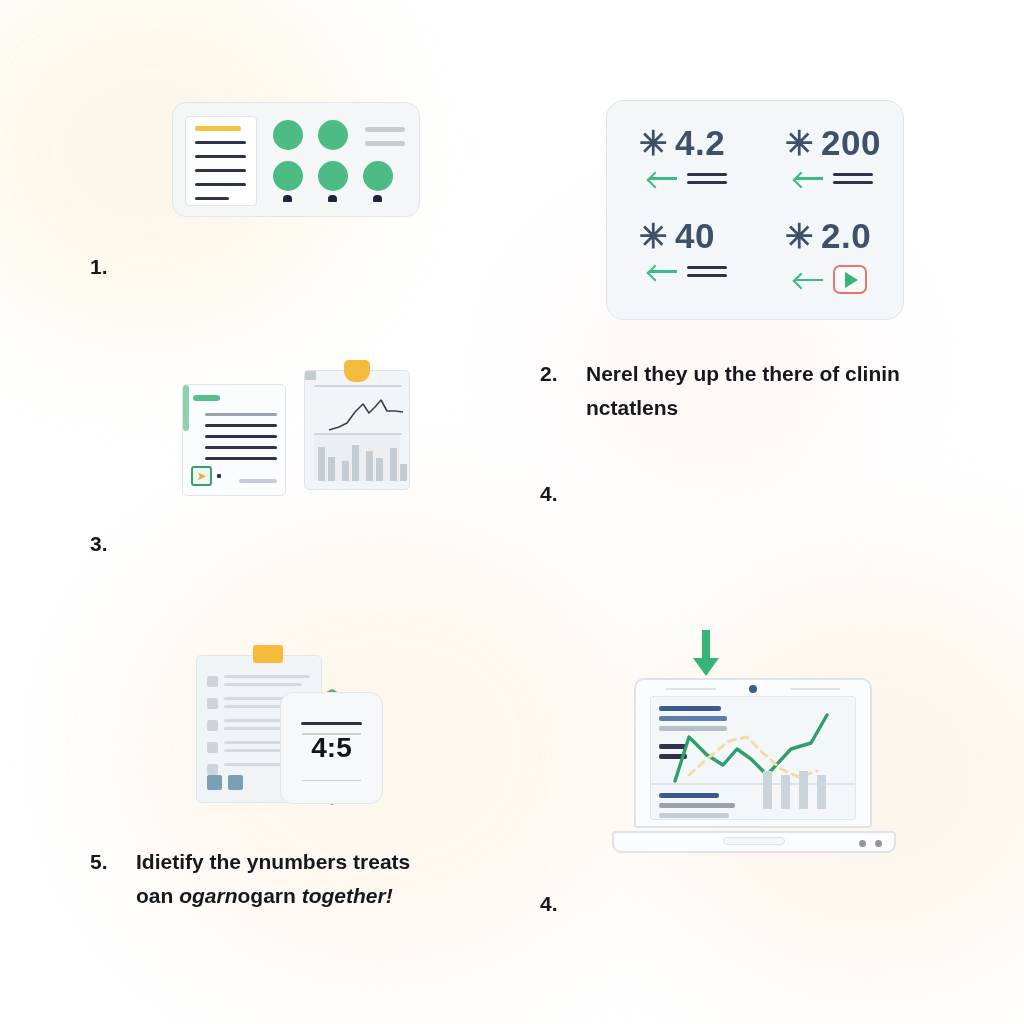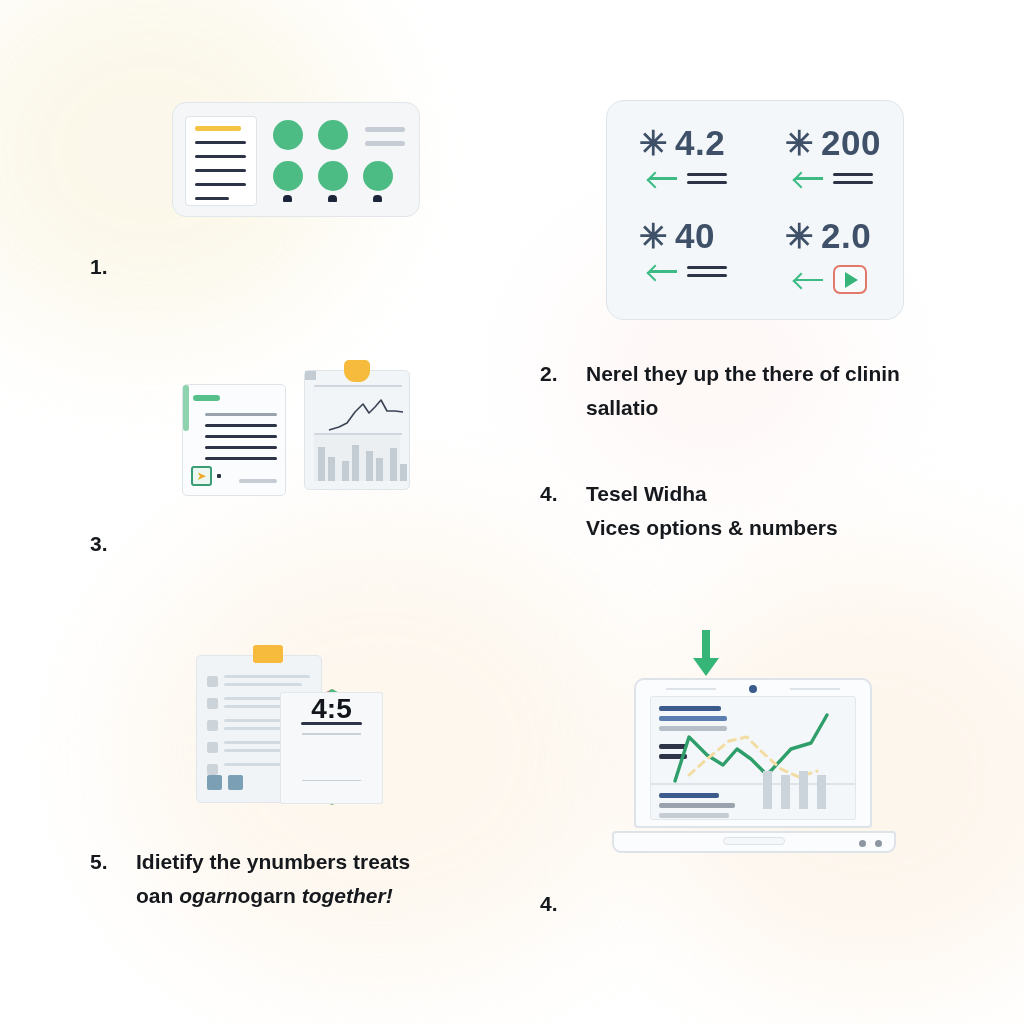--- a/index.html
+++ b/index.html
@@ -119,22 +119,22 @@
   #check-doc { left: 0; top: 10px; width: 126px; height: 148px; background: #f1f4f6; border-color: #e1e6ea; }
   #check-doc .tab {
     position: absolute; left: 56px; top: -11px; width: 30px; height: 18px;
     background: #f6bb3c; border-radius: 3px;
   }
   #check-doc .cb { position: absolute; left: 10px; width: 11px; height: 11px; background: #ccd4da; border-radius: 2px; }
   #check-doc .rw { position: absolute; left: 27px; height: 3px; background: #d3dbe2; border-radius: 2px; }
   #check-doc .sq2 { position: absolute; bottom: 12px; width: 15px; height: 15px; background: #7ba0b5; border-radius: 2px; }
   #timer-card {
     position: absolute; left: 84px; top: 47px; width: 103px; height: 112px;
-    background: #f6f8f9; border: 1.5px solid #e2e7eb; border-radius: 2px;
-    display: flex; justify-content: center;
+    background: #f6f8f9; border: 1.5px solid #e2e7eb; border-radius: 13px;
+    display: flex; align-items: center; justify-content: center;
   }
   #timer-ring { position: absolute; left: 76px; top: 38px; width: 120px; height: 128px; }
   #timer-card .rule { position: absolute; left: 20px; right: 20px; height: 3px; background: #2d3448; border-radius: 2px; top: 29px; }
   #timer-card .rule2 { position: absolute; left: 21px; right: 21px; height: 1.5px; background: #c9d1d8; top: 40px; }
   #timer-card .rule3 { position: absolute; left: 21px; right: 21px; height: 1.5px; background: #c9d1d8; bottom: 22px; }
   #timer-card .time { font-size: 28px; font-weight: 700; color: #12161c; letter-spacing: 0; }
 
   
   #ill-laptop { position: absolute; left: 604px; top: 630px; width: 300px; height: 225px; }
   .arrow-down { position: absolute; left: 88px; top: 0; width: 28px; height: 48px; }
@@ -362,30 +362,26 @@
   </div>
 
   <div class="item" style="left:90px;top:250px;width:400px">
     <span class="num">1.</span>
   </div>
 
   <div class="item" style="left:540px;top:357px;width:410px">
     <span class="num">2.</span>
     <span class="txt">
       <span>Nerel they up the there of clinin</span>
-      <span class="l2">sallatio</span>
+      <span class="l2">nctatlens</span>
     </span>
   </div>
 
   <div class="item" style="left:540px;top:477px;width:410px">
     <span class="num">4.</span>
-    <span class="txt">
-      <span>Tesel Widha</span>
-      <span class="l2">Vices options &amp; numbers</span>
-    </span>
   </div>
 
   <div class="item" style="left:90px;top:527px;width:400px">
     <span class="num">3.</span>
   </div>
 
   <div class="item" style="left:90px;top:845px;width:400px">
     <span class="num">5.</span>
     <span class="txt">
       <span>Idietify the ynumbers treats</span>

